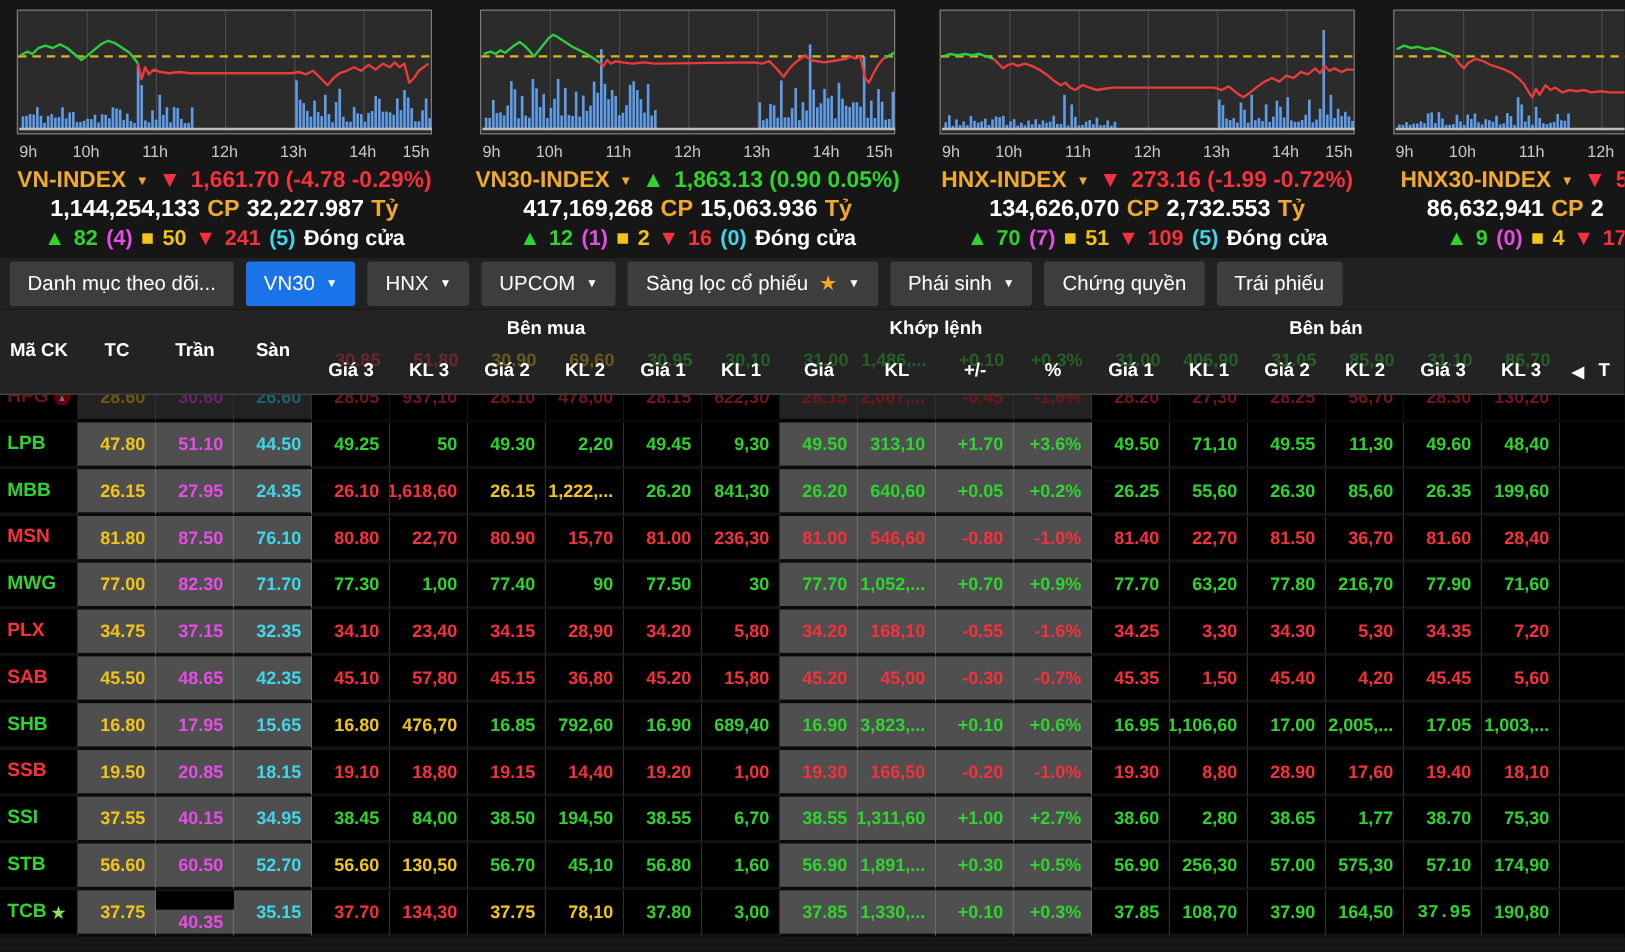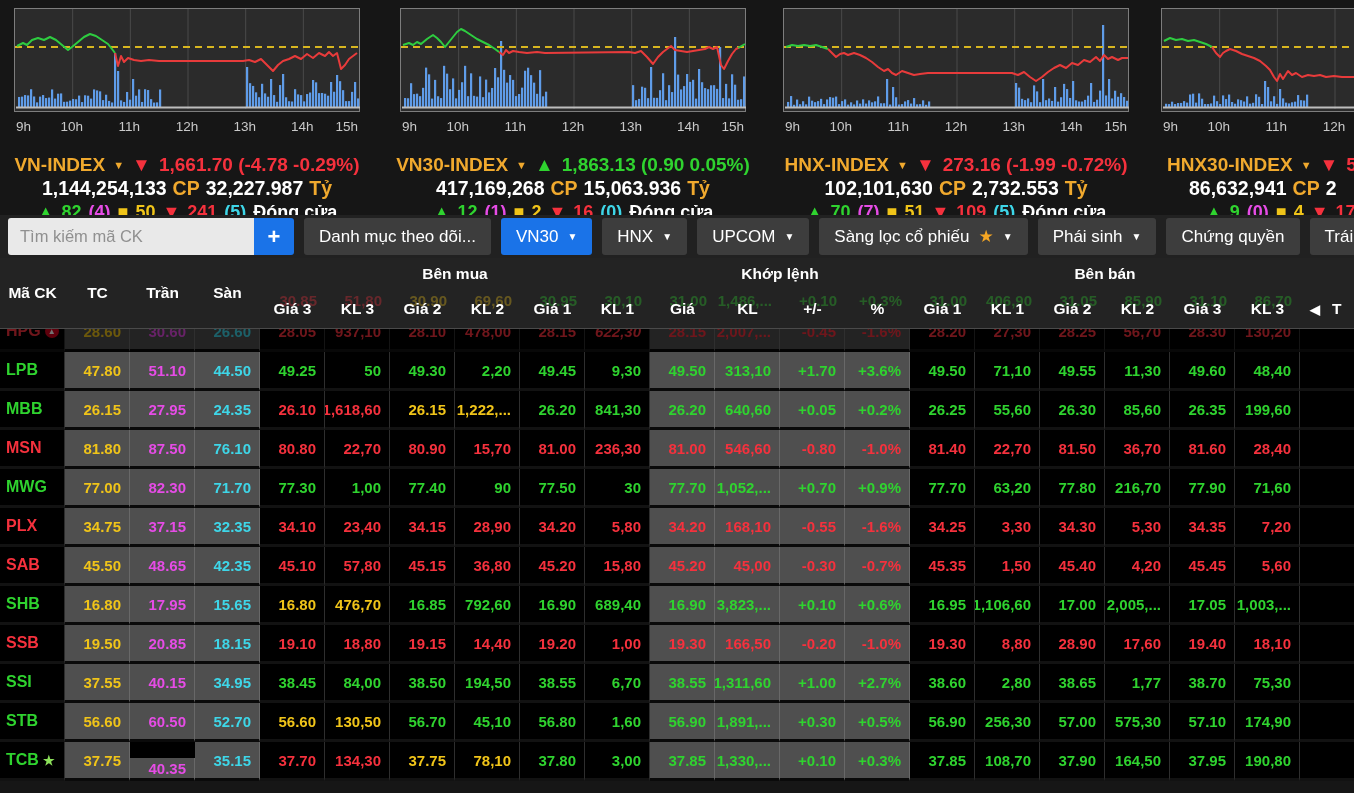--- a/index.html
+++ b/index.html
@@ -5,21 +5,21 @@
   html,body{margin:0;padding:0;background:#161616;}
   .board{position:relative;width:1354px;height:793px;background:#161616;overflow:hidden;
          font-family:"Liberation Sans",sans-serif;-webkit-font-smoothing:antialiased;}
   
   .ipanel{position:absolute;top:8px;width:346px;}
   .frame{height:102px;border:1px solid #7d7d7d;background:#2b2b2b;position:relative;}
   .frame svg{position:absolute;left:0;top:0;}
   .xlabels{position:relative;height:27px;}
   .xlabels span{position:absolute;top:7px;color:#c9c9c9;font-size:13.5px;}
   .l1,.l2,.l3{display:flex;justify-content:center;align-items:center;white-space:nowrap;font-weight:bold;}
-  .l1{margin-top:15px;font-size:19px;gap:8px;}
+  .l1{margin-top:1px;font-size:19px;gap:8px;}
   .l2{font-size:19.5px;color:#fff;gap:6px;margin-top:1px;}
   .l3{font-size:18px;gap:7px;margin-top:2px;}
   .caret-sm{font-size:11px;}
   .ipanel:nth-child(4) .l1{justify-content:flex-start;padding-left:6px;}
   .ipanel:nth-child(4) .l2{justify-content:flex-start;padding-left:28px;}
   .ipanel:nth-child(4) .l3{justify-content:flex-start;padding-left:44px;}
   
   .toolbar{position:absolute;top:215px;left:0;width:1354px;height:43px;background:#212121;
            display:flex;align-items:center;gap:10px;padding-left:8px;box-sizing:border-box;}
   .searchwrap{display:flex;flex:0 0 auto;}
@@ -442,21 +442,21 @@
           <span style="position: absolute; left: 288.35px; transform: translateX(-50%);">14h</span>
           <span style="position: absolute; left: 344px; transform: translateX(-100%);">15h</span>
         </div>
         <div class="l1">
           <span style="color: rgb(240, 169, 46);">HNX-INDEX</span>
           <span class="caret-sm" style="color: rgb(240, 169, 46);">▼</span>
           <span style="color: rgb(245, 49, 61);">▼</span>
           <span style="color: rgb(245, 49, 61);">273.16 (-1.99 -0.72%)</span>
         </div>
         <div class="l2">
-          <span style="color: rgb(255, 255, 255);">102,101,630</span>
+          <span style="color: rgb(255, 255, 255);">134,626,070</span>
           <span style="color: rgb(240, 169, 46);">CP</span>
           <span style="color: rgb(255, 255, 255);">2,732.553</span>
           <span style="color: rgb(240, 169, 46);">Tỷ</span>
         </div>
         <div class="l3">
           <span style="color: rgb(47, 211, 47);">▲</span>
           <span style="color: rgb(47, 211, 47);">70</span>
           <span style="color: rgb(230, 76, 230);">(7)</span>
           <span style="color: rgb(240, 196, 25);">■</span>
           <span style="color: rgb(240, 196, 25);">51</span>
@@ -589,24 +589,20 @@
           <span style="color: rgb(230, 76, 230);">(0)</span>
           <span style="color: rgb(240, 196, 25);">■</span>
           <span style="color: rgb(240, 196, 25);">4</span>
           <span style="color: rgb(245, 49, 61);">▼</span>
           <span style="color: rgb(245, 49, 61);">17</span>
         </div>
       </div>
     </div>
 
   <div class="toolbar">
-    <div class="searchwrap">
-      <input type="text" placeholder="Tìm kiếm mã CK" style="">
-      <button class="plusbtn">+</button>
-    </div>
     <button class="tbtn">Danh mục theo dõi...</button>
     <div id="tabs" style="display:flex;gap:10px;">
         <button class="tbtn active">
           <span>VN30</span>
           <span class="caret">▼</span>
         </button>
         <button class="tbtn">
           <span>HNX</span>
           <span class="caret">▼</span>
         </button>
@@ -925,21 +921,21 @@
           <div class="c" style="color: rgb(47, 211, 47);">37.80</div>
           <div class="c" style="color: rgb(47, 211, 47);">3,00</div>
           <div class="c gray" style="color: rgb(47, 211, 47);">37.85</div>
           <div class="c gray" style="color: rgb(47, 211, 47);">1,330,...</div>
           <div class="c gray" style="color: rgb(47, 211, 47);">+0.10</div>
           <div class="c gray" style="color: rgb(47, 211, 47);">+0.3%</div>
           <div class="c" style="color: rgb(47, 211, 47);">37.85</div>
           <div class="c" style="color: rgb(47, 211, 47);">108,70</div>
           <div class="c" style="color: rgb(47, 211, 47);">37.90</div>
           <div class="c" style="color: rgb(47, 211, 47);">164,50</div>
-          <div class="c" style="color: rgb(47, 211, 47);">37.95</div>
+          <div class="c" style="color: rgb(47, 211, 47); font-family: Liberation Mono, monospace;">37.95</div>
           <div class="c" style="color: rgb(47, 211, 47);">190,80</div>
           <div class="c" style="border-right: none;"></div>
         </div>
       </div>
     <div class="thead" id="thead">
         <div class="ghost grid">
           <div class="gc" style="color: rgb(245, 49, 61); grid-column: 5;">30.85</div>
           <div class="gc" style="color: rgb(245, 49, 61); grid-column: 6;">51,80</div>
           <div class="gc" style="color: rgb(240, 196, 25); grid-column: 7;">30.90</div>
           <div class="gc" style="color: rgb(240, 196, 25); grid-column: 8;">69,60</div>

